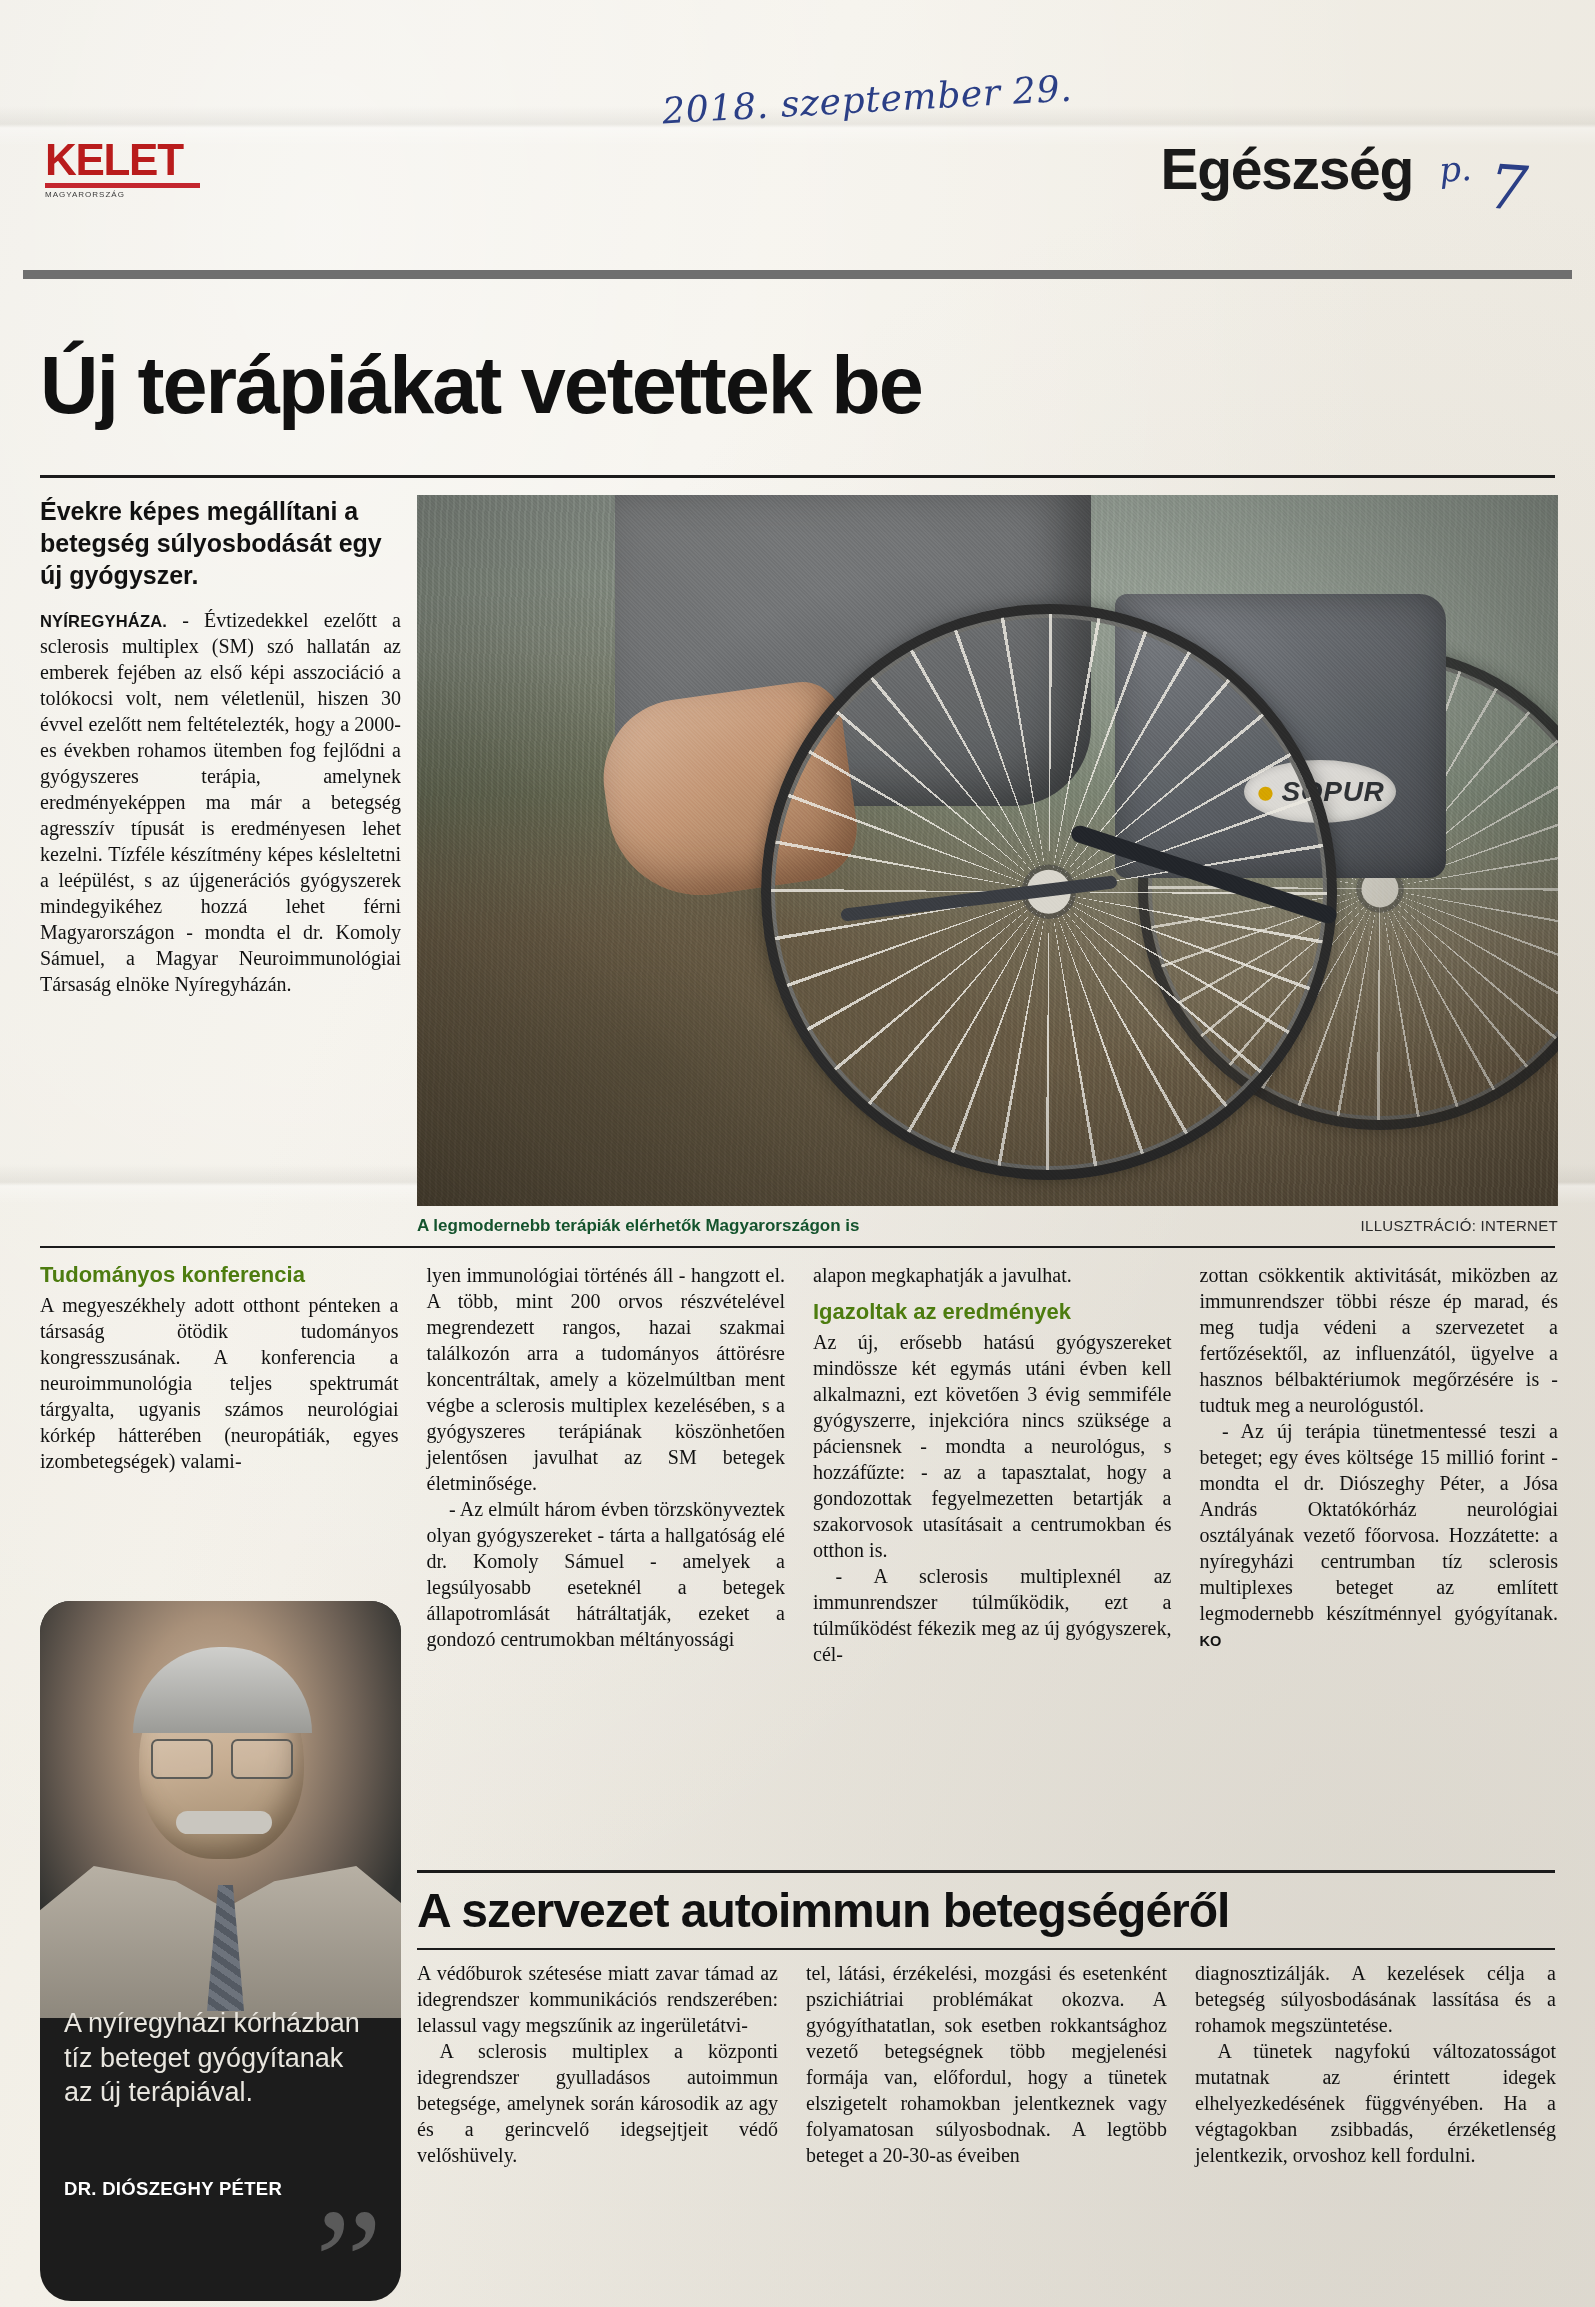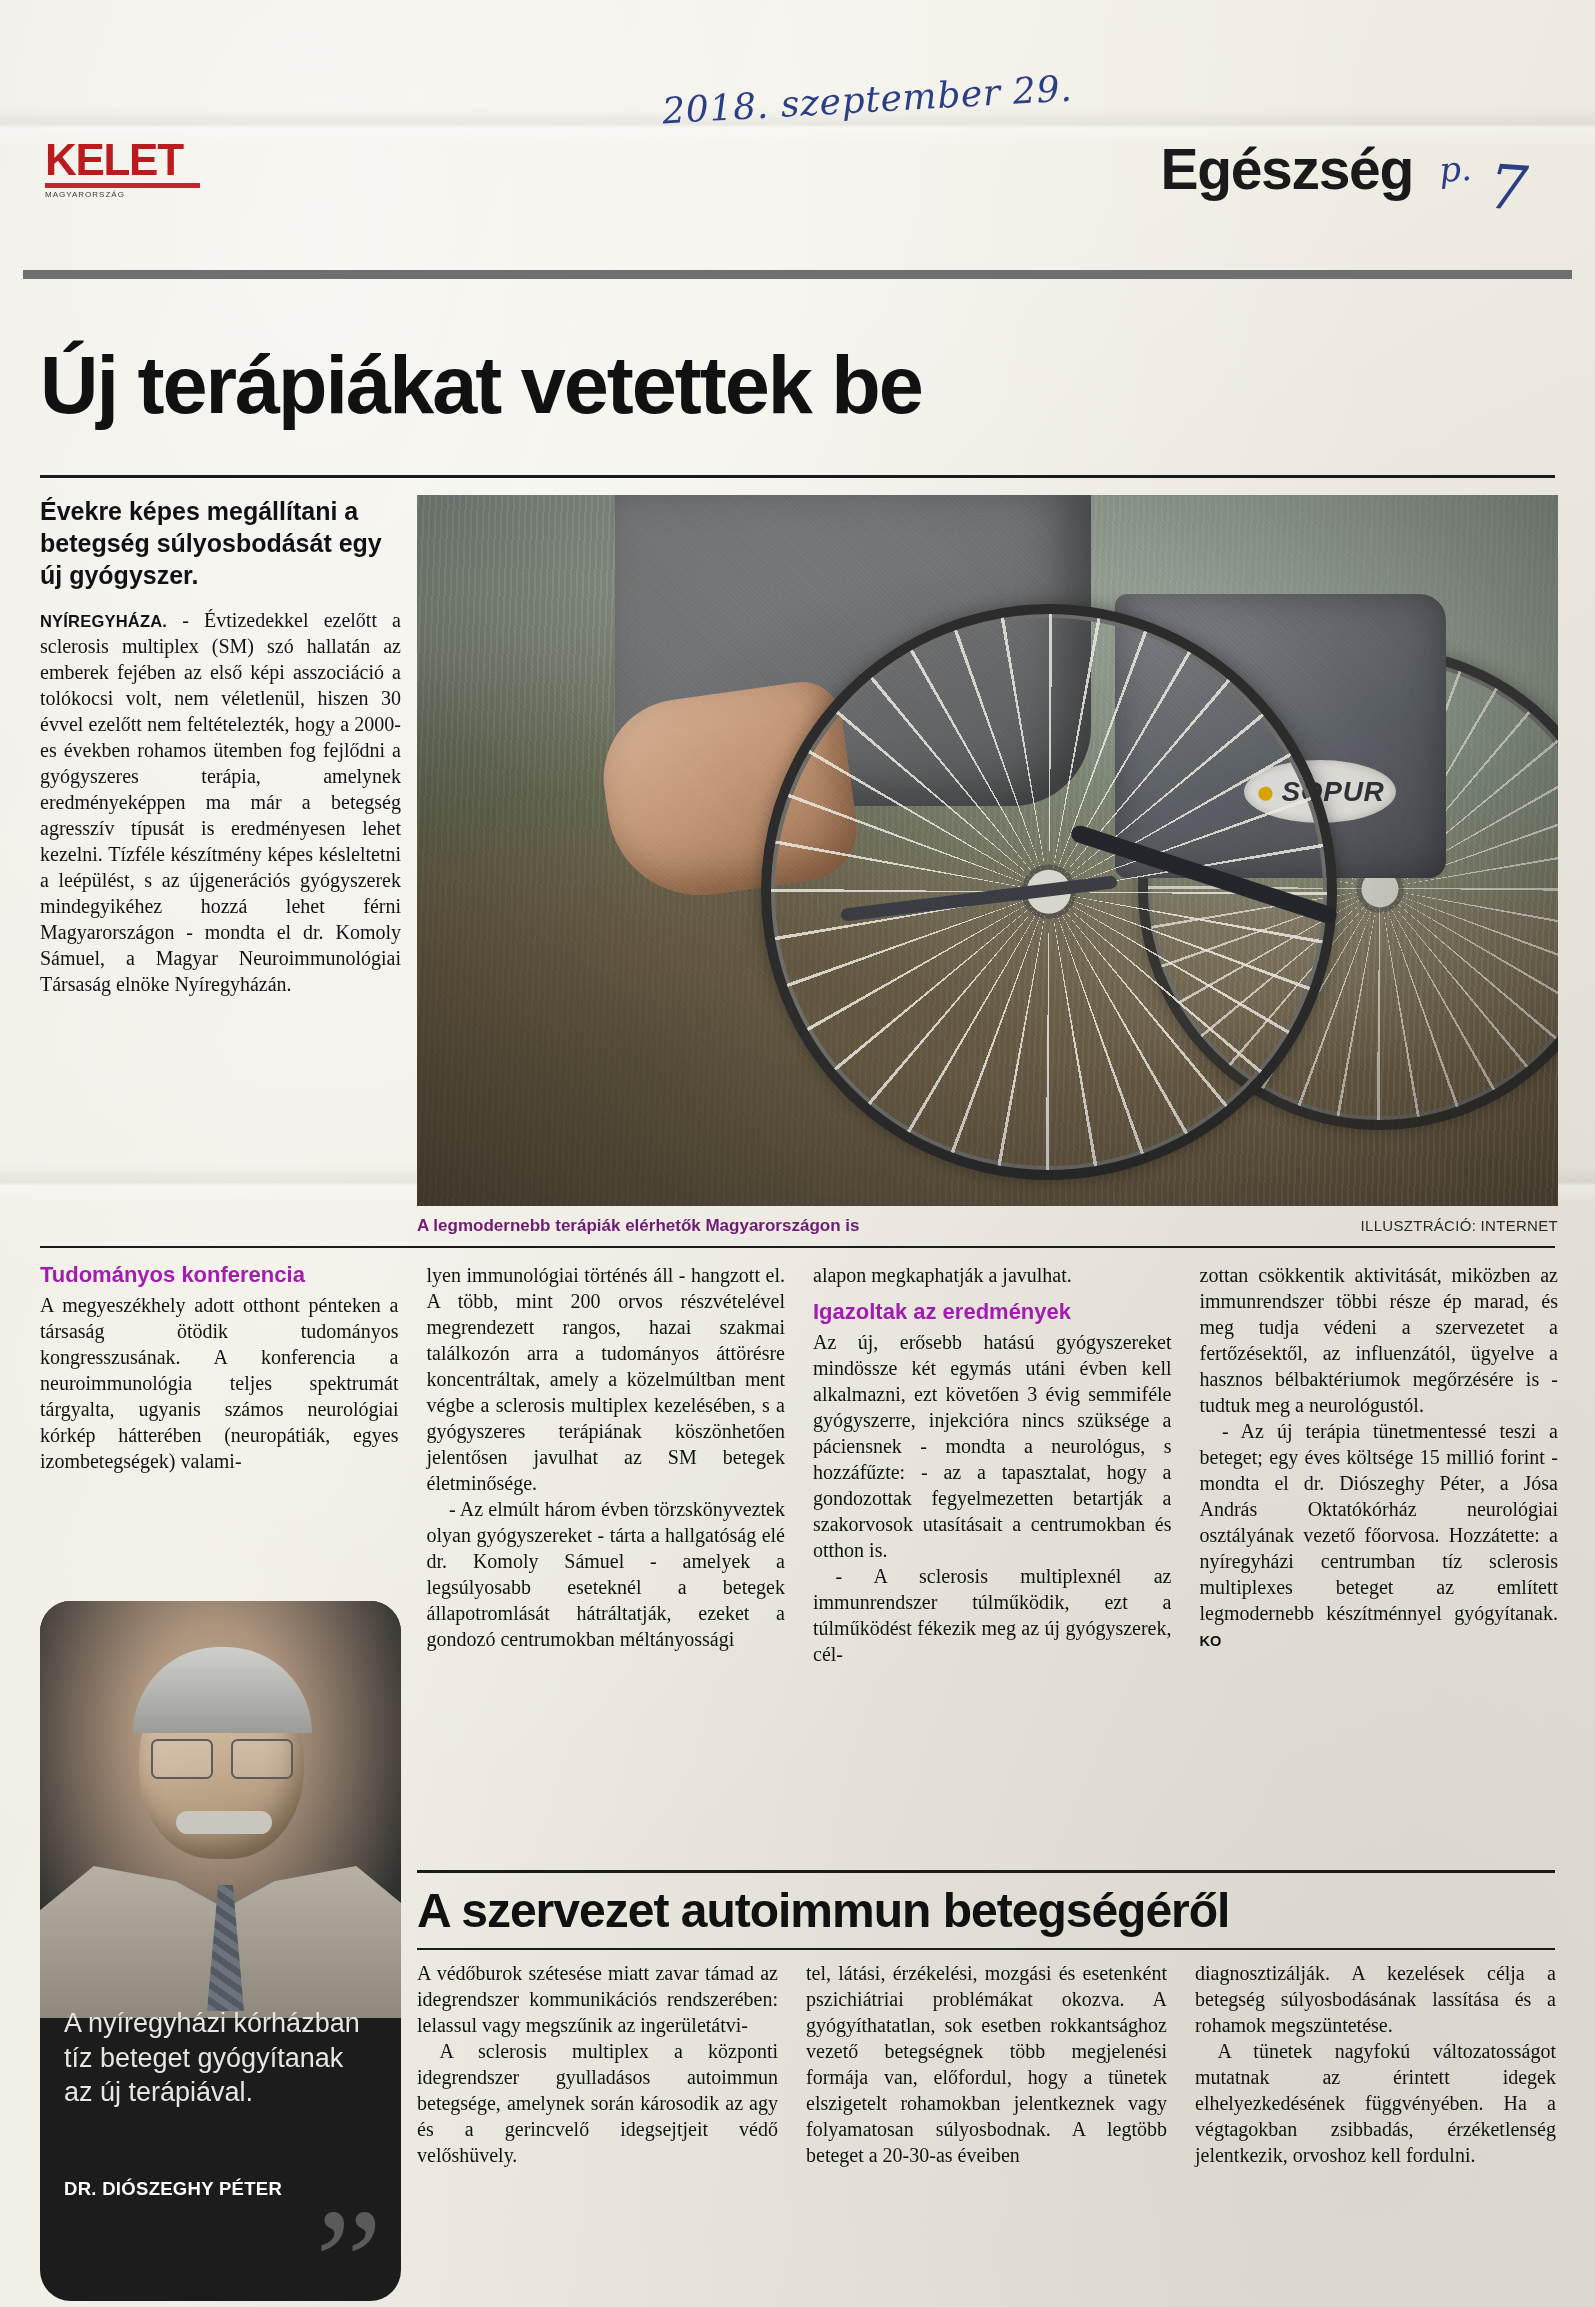--- a/index.html
+++ b/index.html
@@ -294,21 +294,21 @@
     top: 1216px;
     width: 1141px;
     display: flex;
     justify-content: space-between;
     align-items: baseline;
   }
   .caption {
     font-family: "Liberation Sans", sans-serif;
     font-weight: bold;
     font-size: 17px;
-    color: #701a75;
+    color: #14532d;
   }
   .credit {
     font-family: "Liberation Sans", sans-serif;
     font-size: 15px;
     color: #2a2a2a;
     letter-spacing: 0.3px;
   }
 
   .rule-under-caption {
     position: absolute;
@@ -325,21 +325,21 @@
     top: 1262px;
     width: 1518px;
     display: flex;
     gap: 28px;
   }
   .col { width: 361px; }
   .subhead {
     font-family: "Liberation Sans", sans-serif;
     font-weight: bold;
     font-size: 22px;
-    color: #a21caf;
+    color: #4d7c0f;
     margin-bottom: 4px;
   }
   .col p {
     margin: 0;
     font-family: "Liberation Serif", serif;
     font-size: 20px;
     line-height: 1.3;
     text-align: justify;
     color: #121212;
     hyphens: auto;

